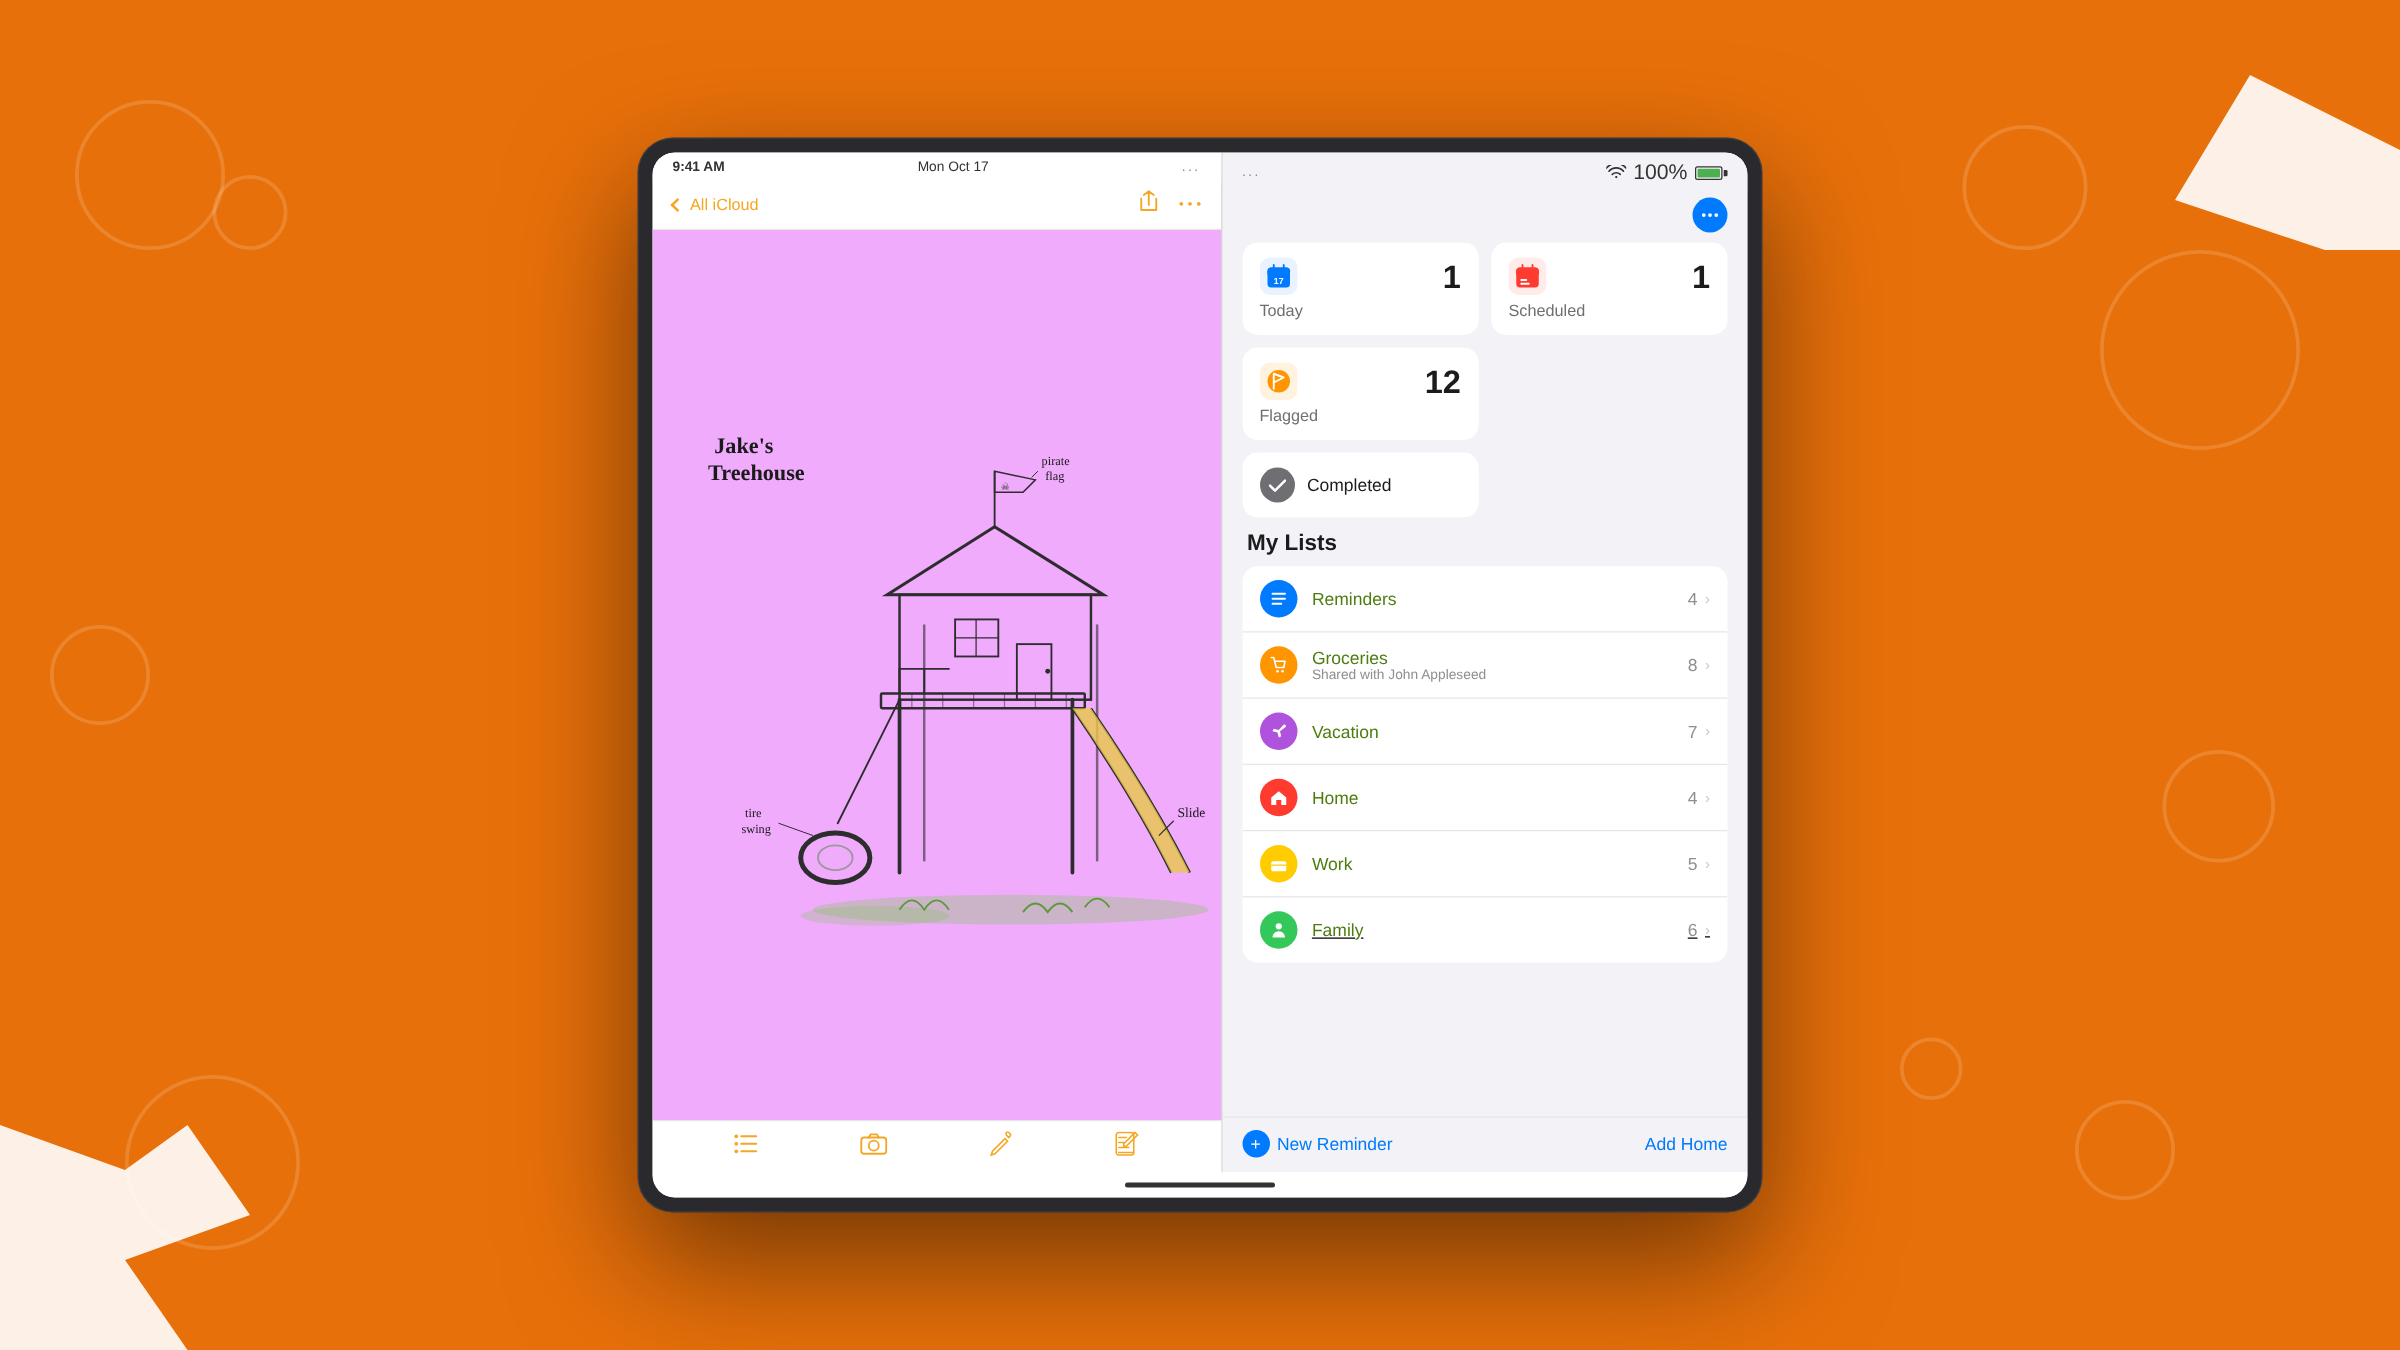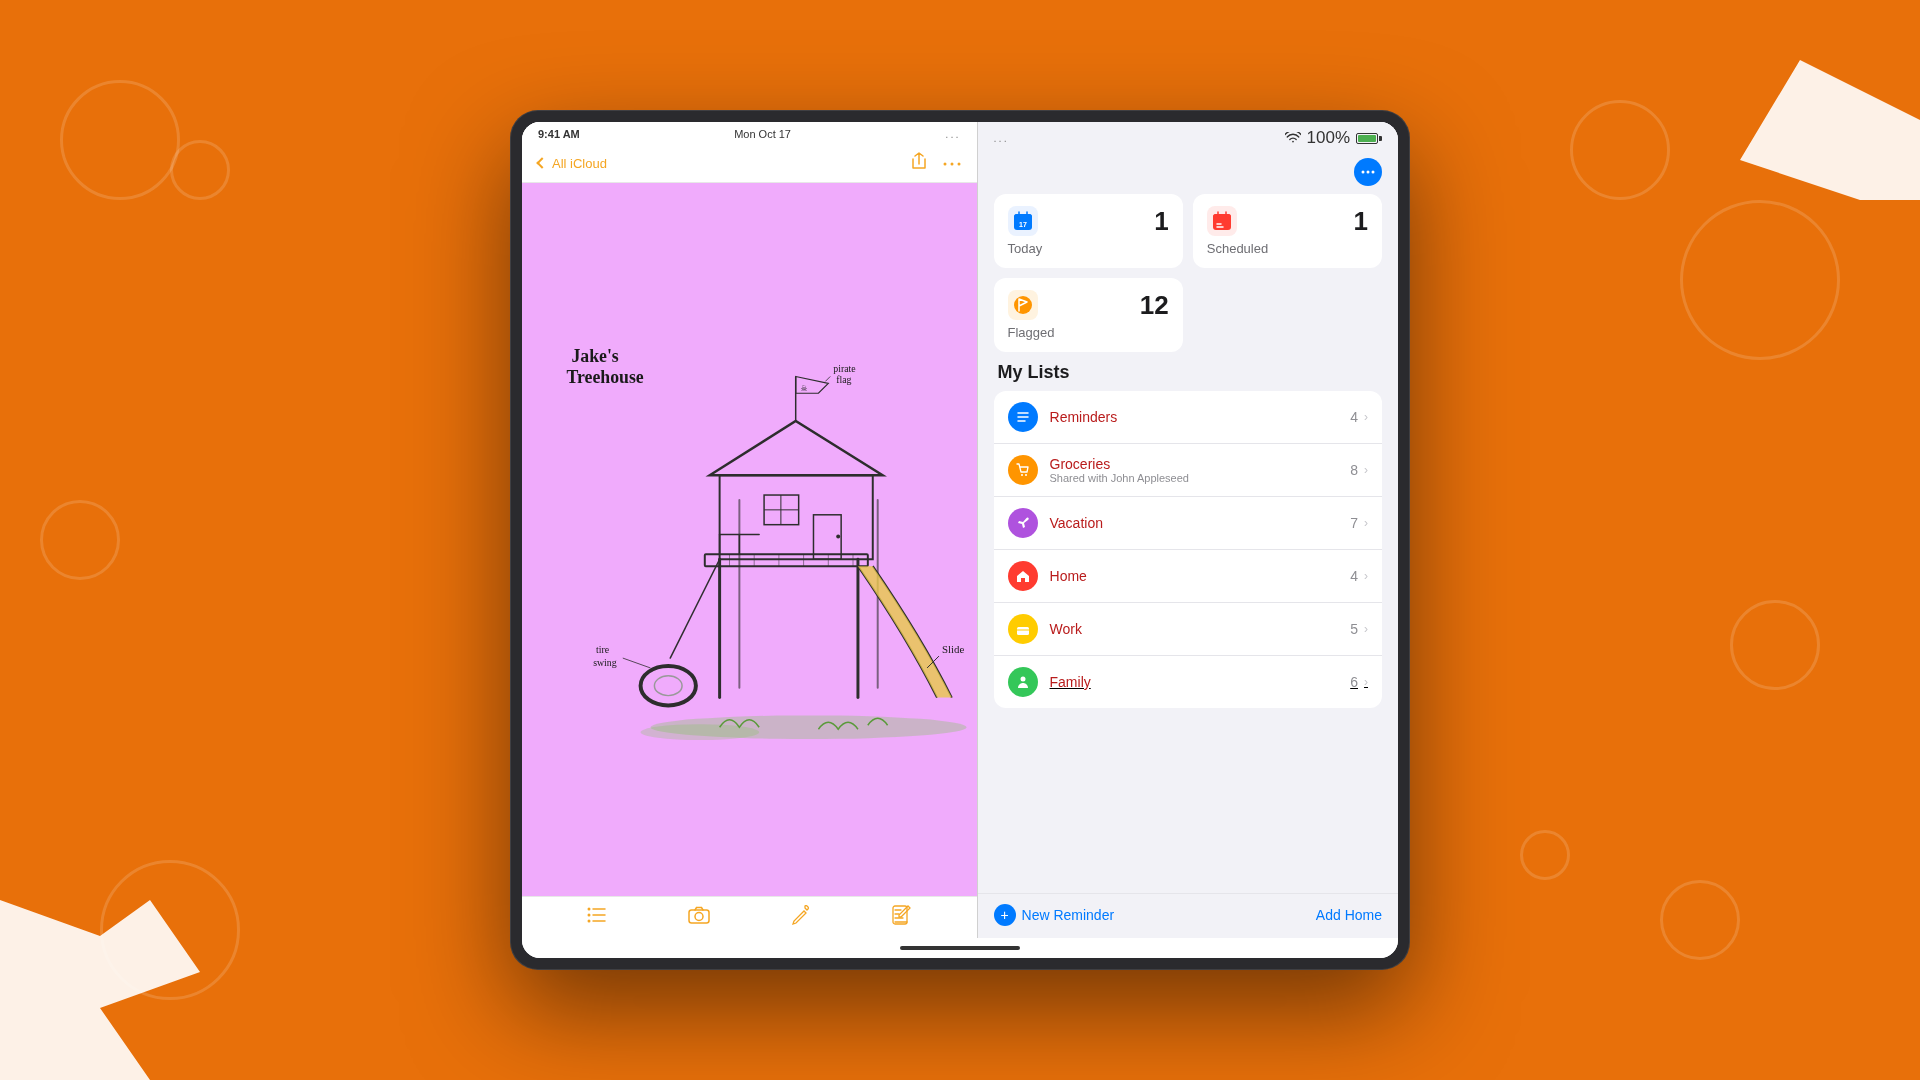--- a/index.html
+++ b/index.html
@@ -323,21 +323,21 @@
       justify-content: center;
       font-size: 14px;
       color: white;
       margin-right: 12px;
       flex-shrink: 0;
     }
     .list-info { flex: 1; }
     .list-name {
       font-size: 14px;
       font-weight: 500;
-      color: #b91c1c;
+      color: #4d7c0f;
     }
     .list-subtitle {
       font-size: 11px;
       color: #8e8e93;
     }
     .list-count-chevron {
       display: flex;
       align-items: center;
       gap: 6px;
       color: #8e8e93;
@@ -641,20 +641,32 @@
                   <circle cx="11" cy="11" r="9" fill="#FF9500"></circle>
                   <path d="M7 5v12M7 5l8 3-8 4" fill="none" stroke="white" stroke-width="1.5" stroke-linecap="round" stroke-linejoin="round"></path>
                 </svg>
               </div>
               <span class="smart-list-count">12</span>
             </div>
             <div class="smart-list-label">Flagged</div>
           </div>
         </div>
 
+        <div class="completed-row">
+          <div class="completed-card-wrap">
+            <div class="completed-check">
+              <svg width="14" height="11" viewBox="0 0 14 11">
+                <path d="M1 5.5l4 4 8-8" stroke="white" stroke-width="2" fill="none" stroke-linecap="round" stroke-linejoin="round"></path>
+              </svg>
+            </div>
+            <span class="completed-label">Completed</span>
+          </div>
+
+          <div></div>
+        </div>
 
         <div class="my-lists-section">
           <div class="my-lists-title">My Lists</div>
           <div class="lists-container">
 
             <div class="list-item">
               <div class="list-icon-circle" style="background:#007AFF;">
                 <svg width="14" height="12" viewBox="0 0 14 12">
                   <line x1="2" y1="2" x2="12" y2="2" stroke="white" stroke-width="1.5" stroke-linecap="round"></line>
                   <line x1="2" y1="6" x2="12" y2="6" stroke="white" stroke-width="1.5" stroke-linecap="round"></line>

